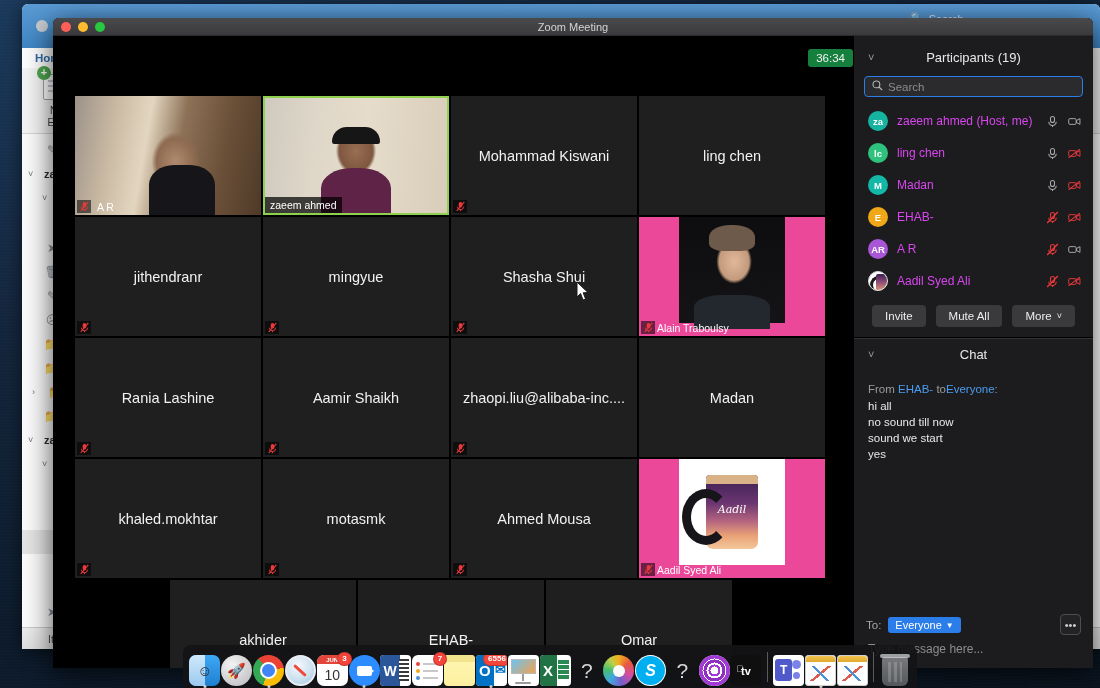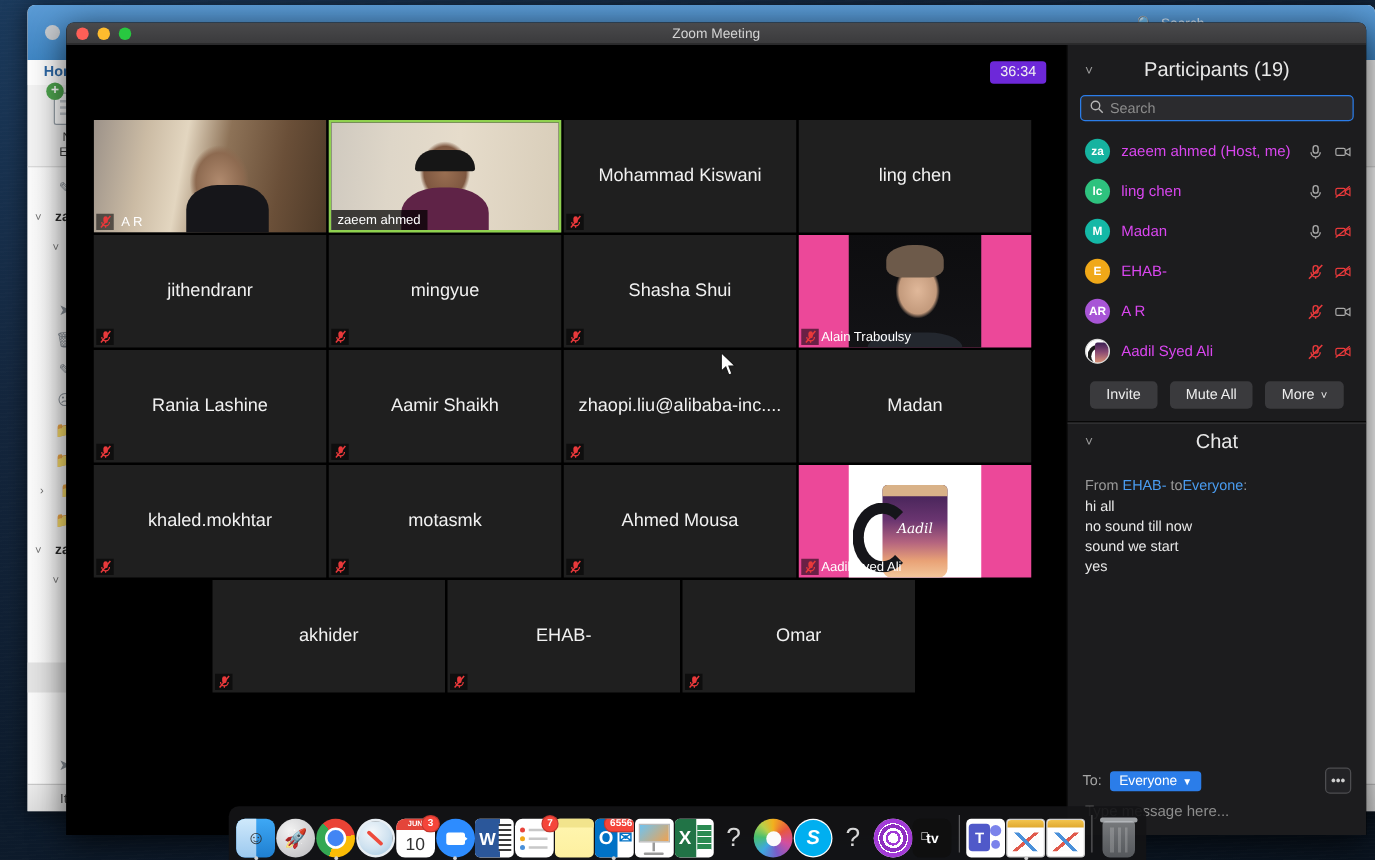--- a/index.html
+++ b/index.html
@@ -154,34 +154,34 @@
   #zoom-body {
     position: absolute; top: 18px; left: 0; right: 0; bottom: 0;
     display: flex;
   }
 
   
   #video-stage {
     width: 800px; background: #000; position: relative;
   }
   #meeting-timer {
-    position: absolute; right: 16px; top: 13px;
-    background: #6d28d9; color: #f2f2f2;
+    position: absolute; right: 0; top: 13px;
+    background: #15803d; color: #f2f2f2;
     font-size: 11.5px; padding: 3px 8px; border-radius: 3px;
     z-index: 5;
   }
   #video-grid {
     position: absolute; left: 22px; top: 60px;
     width: 752px;
     display: flex; flex-direction: column; gap: 2px;
   }
   .vrow { display: flex; gap: 2px; }
   .vrow.last { justify-content: center; }
   .tile {
-    width: 186px; height: 90px;
+    width: 186px; height: 119px;
     background: #1f1f1f;
     position: relative;
     display: flex; align-items: center; justify-content: center;
     overflow: hidden;
   }
   .tile-name {
     color: #f1f1f1; font-size: 14.5px; text-align: center;
     padding: 0 6px; max-width: 96%;
     overflow: hidden; white-space: nowrap; text-overflow: ellipsis;
   }
@@ -283,21 +283,21 @@
   }
   .panel-header {
     height: 30px; display: flex; align-items: center;
     position: relative; flex: 0 0 auto;
   }
   .panel-header .chev {
     position: absolute; left: 14px; color: #9b9b9b; font-size: 11px;
   }
   .panel-title {
     width: 100%; text-align: center;
-    color: #e8e8e8; font-size: 16px;
+    color: #e8e8e8; font-size: 13px;
   }
   #participants-section {
     flex: 0 0 auto; padding-top: 6px;
   }
   #participant-search-wrap {
     margin: 4px 10px 8px 10px;
     height: 21px; border-radius: 4px;
     background: #2b2b2e;
     border: 1.6px solid #2b7de9;
     display: flex; align-items: center; gap: 5px;

